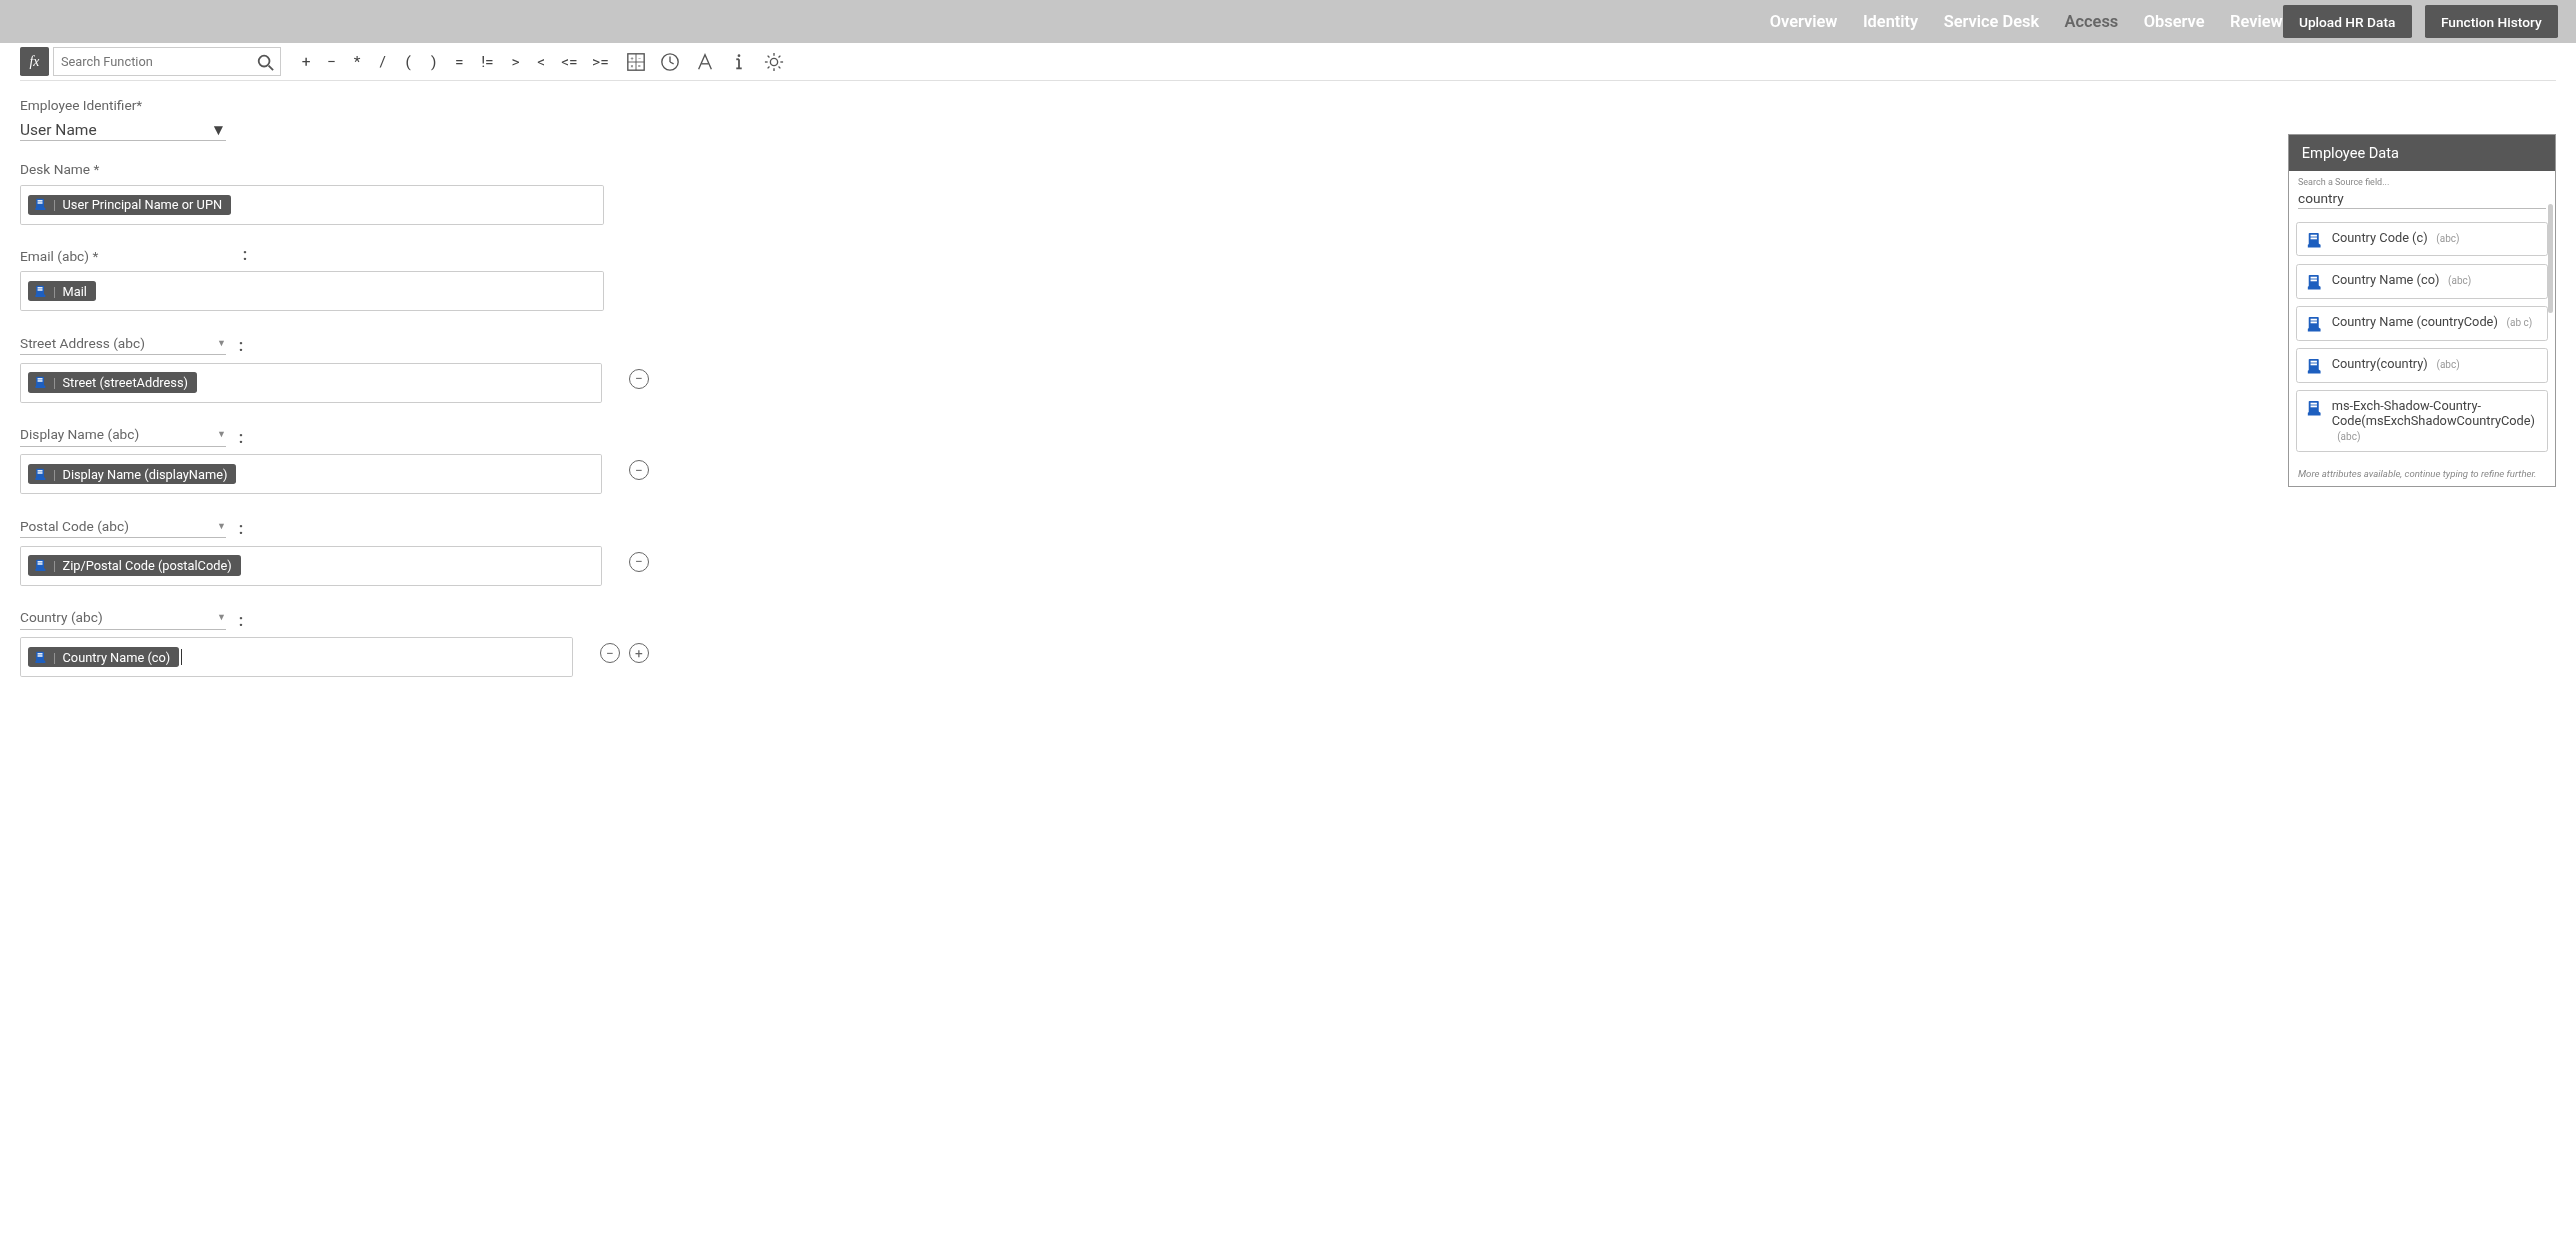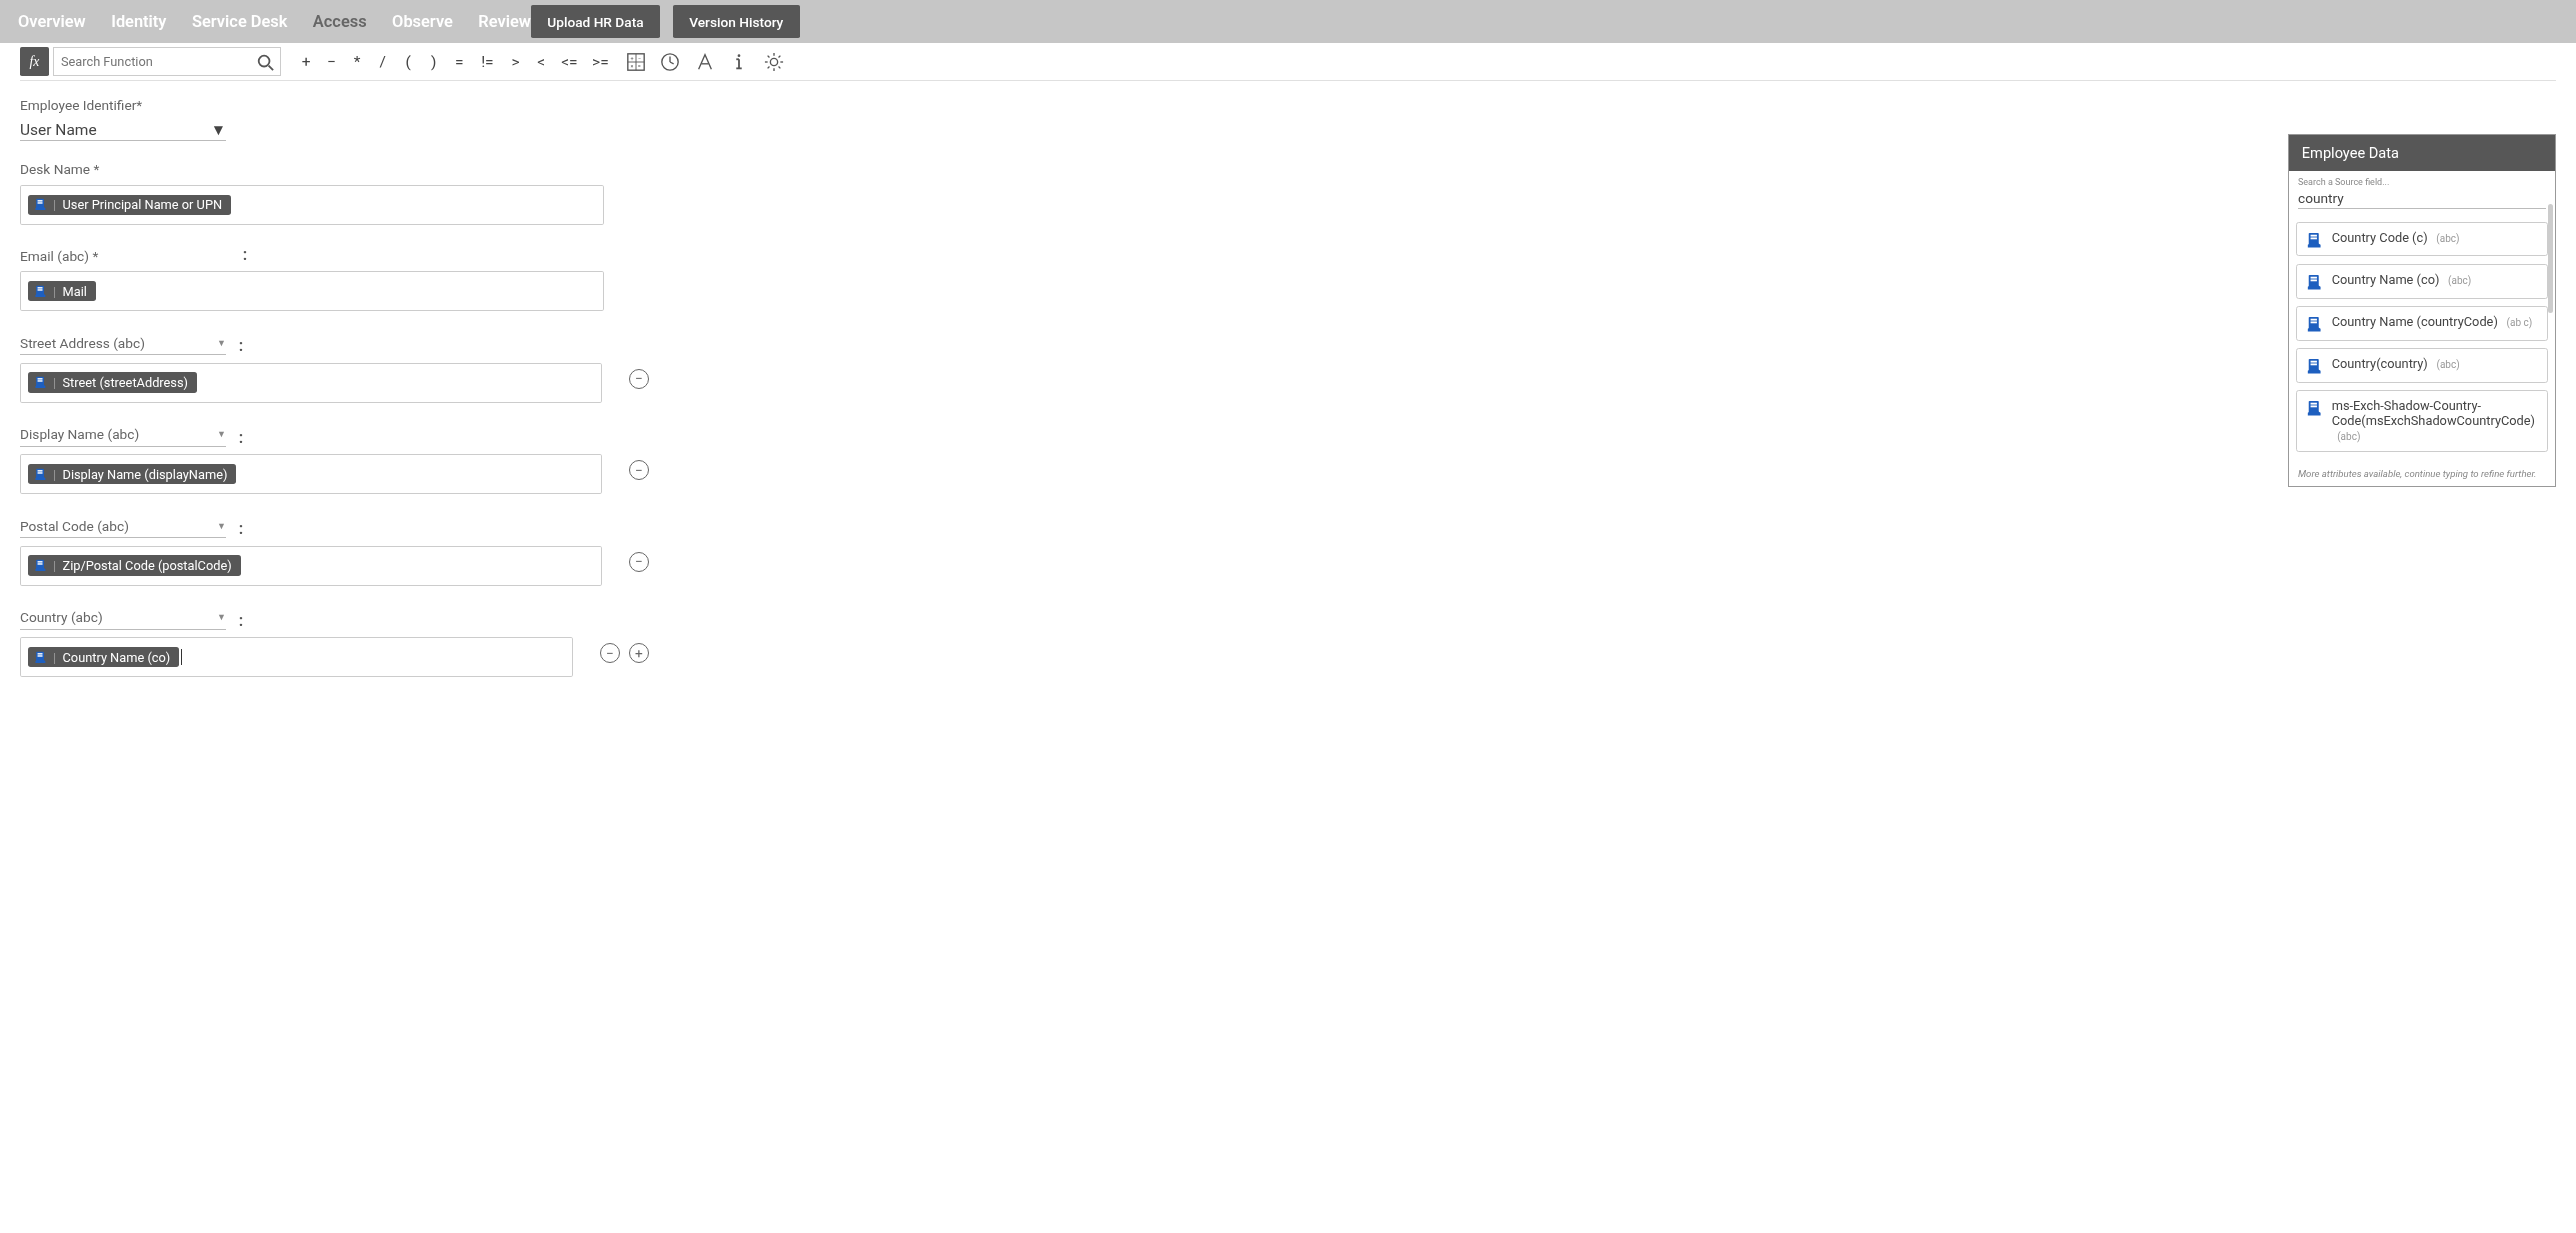--- a/index.html
+++ b/index.html
@@ -1,19 +1,19 @@
 <!DOCTYPE html>
 <html style="font-size:14.6px"><head>
 <meta charset="utf-8">
 <style>
 * { box-sizing: border-box; margin: 0; padding: 0; font-family: -apple-system, BlinkMacSystemFont, "Segoe UI", Roboto, Helvetica, Arial, sans-serif; }
 body { background: #fff; color: #333; }
 
 
-.topnav { height: 43px; background: #c6c6c6; display: flex; align-items: center; padding: 0 18px; justify-content: flex-start; }
+.topnav { height: 43px; background: #c6c6c6; display: flex; align-items: center; padding: 0 18px; justify-content: flex-end; }
 .topnav-left { display: flex; gap: 25.5px; }
 .topnav-item { font-size: 16.4px; font-weight: 600; color: #fff; cursor: pointer; }
 .topnav-item.active { color: #666; }
 .topnav-right { display: flex; gap: 12.8px; }
 .topbtn { background: #575757; color: #fff; border: none; padding: 8.2px 16.4px; font-size: 13.7px; font-weight: 500; border-radius: 1.8px; cursor: pointer; }
 
 
 .layout { display: flex; height: calc(100vh - 43px); }
 .sidebar { width: 255px; border-right: 0.9px solid #ddd; background: #fafafa; padding-top: 18px; }
 .app-header { display: flex; align-items: center; justify-content: space-between; padding: 9px 16.4px 22px 16.4px; background: #fff; border-bottom: 0.9px solid #eee; margin-bottom: 18px; }
@@ -97,21 +97,21 @@
   <div class="topnav-left" id="nav-left">
       <span class="topnav-item">Overview</span>
       <span class="topnav-item">Identity</span>
       <span class="topnav-item">Service Desk</span>
       <span class="topnav-item active">Access</span>
       <span class="topnav-item">Observe</span>
       <span class="topnav-item">Review</span>
     </div>
   <div class="topnav-right">
     <button class="topbtn">Upload HR Data</button>
-    <button class="topbtn">Version History</button>
+    <button class="topbtn">Function History</button>
   </div>
 </div>
 
 <div class="layout">
 
   <div class="main">
     <div class="formula-bar">
       <div class="fx-caret"></div>
       <div class="fx-badge">fx</div>
       <div class="formula-search">

